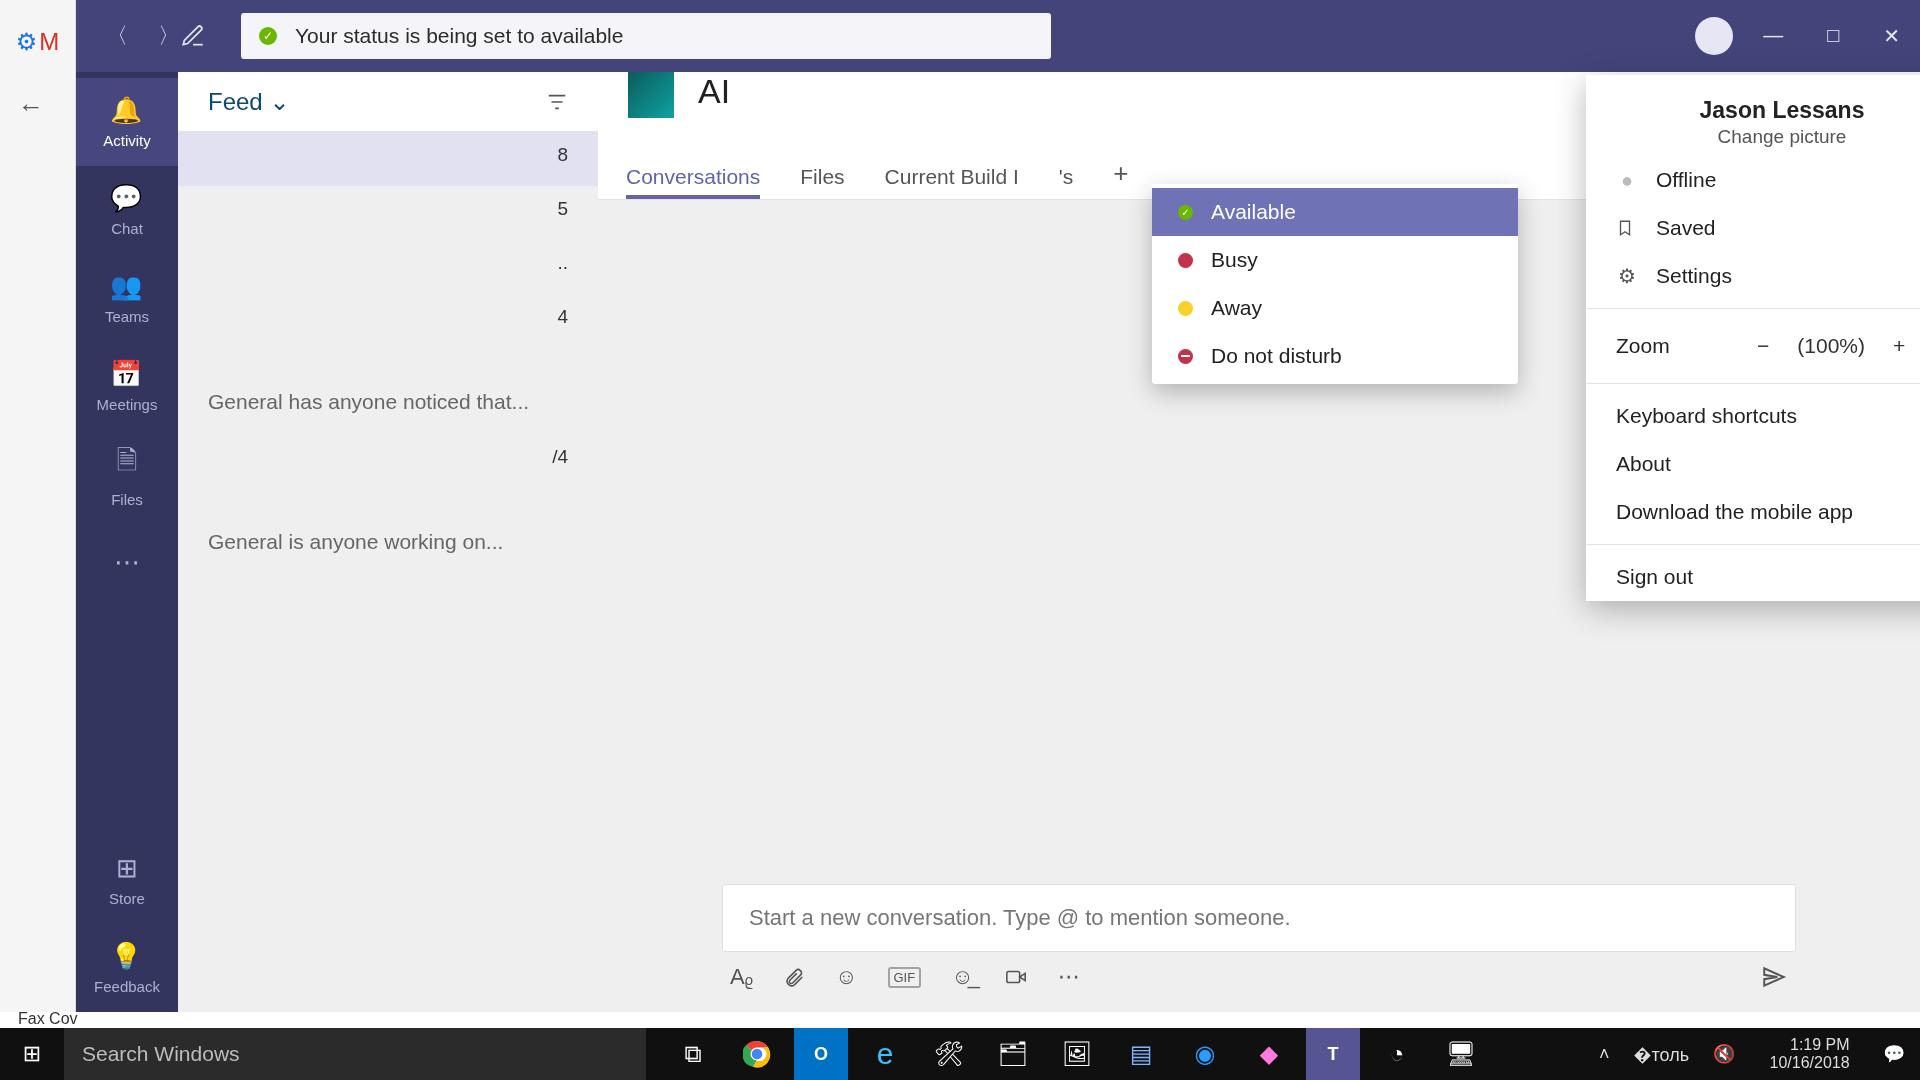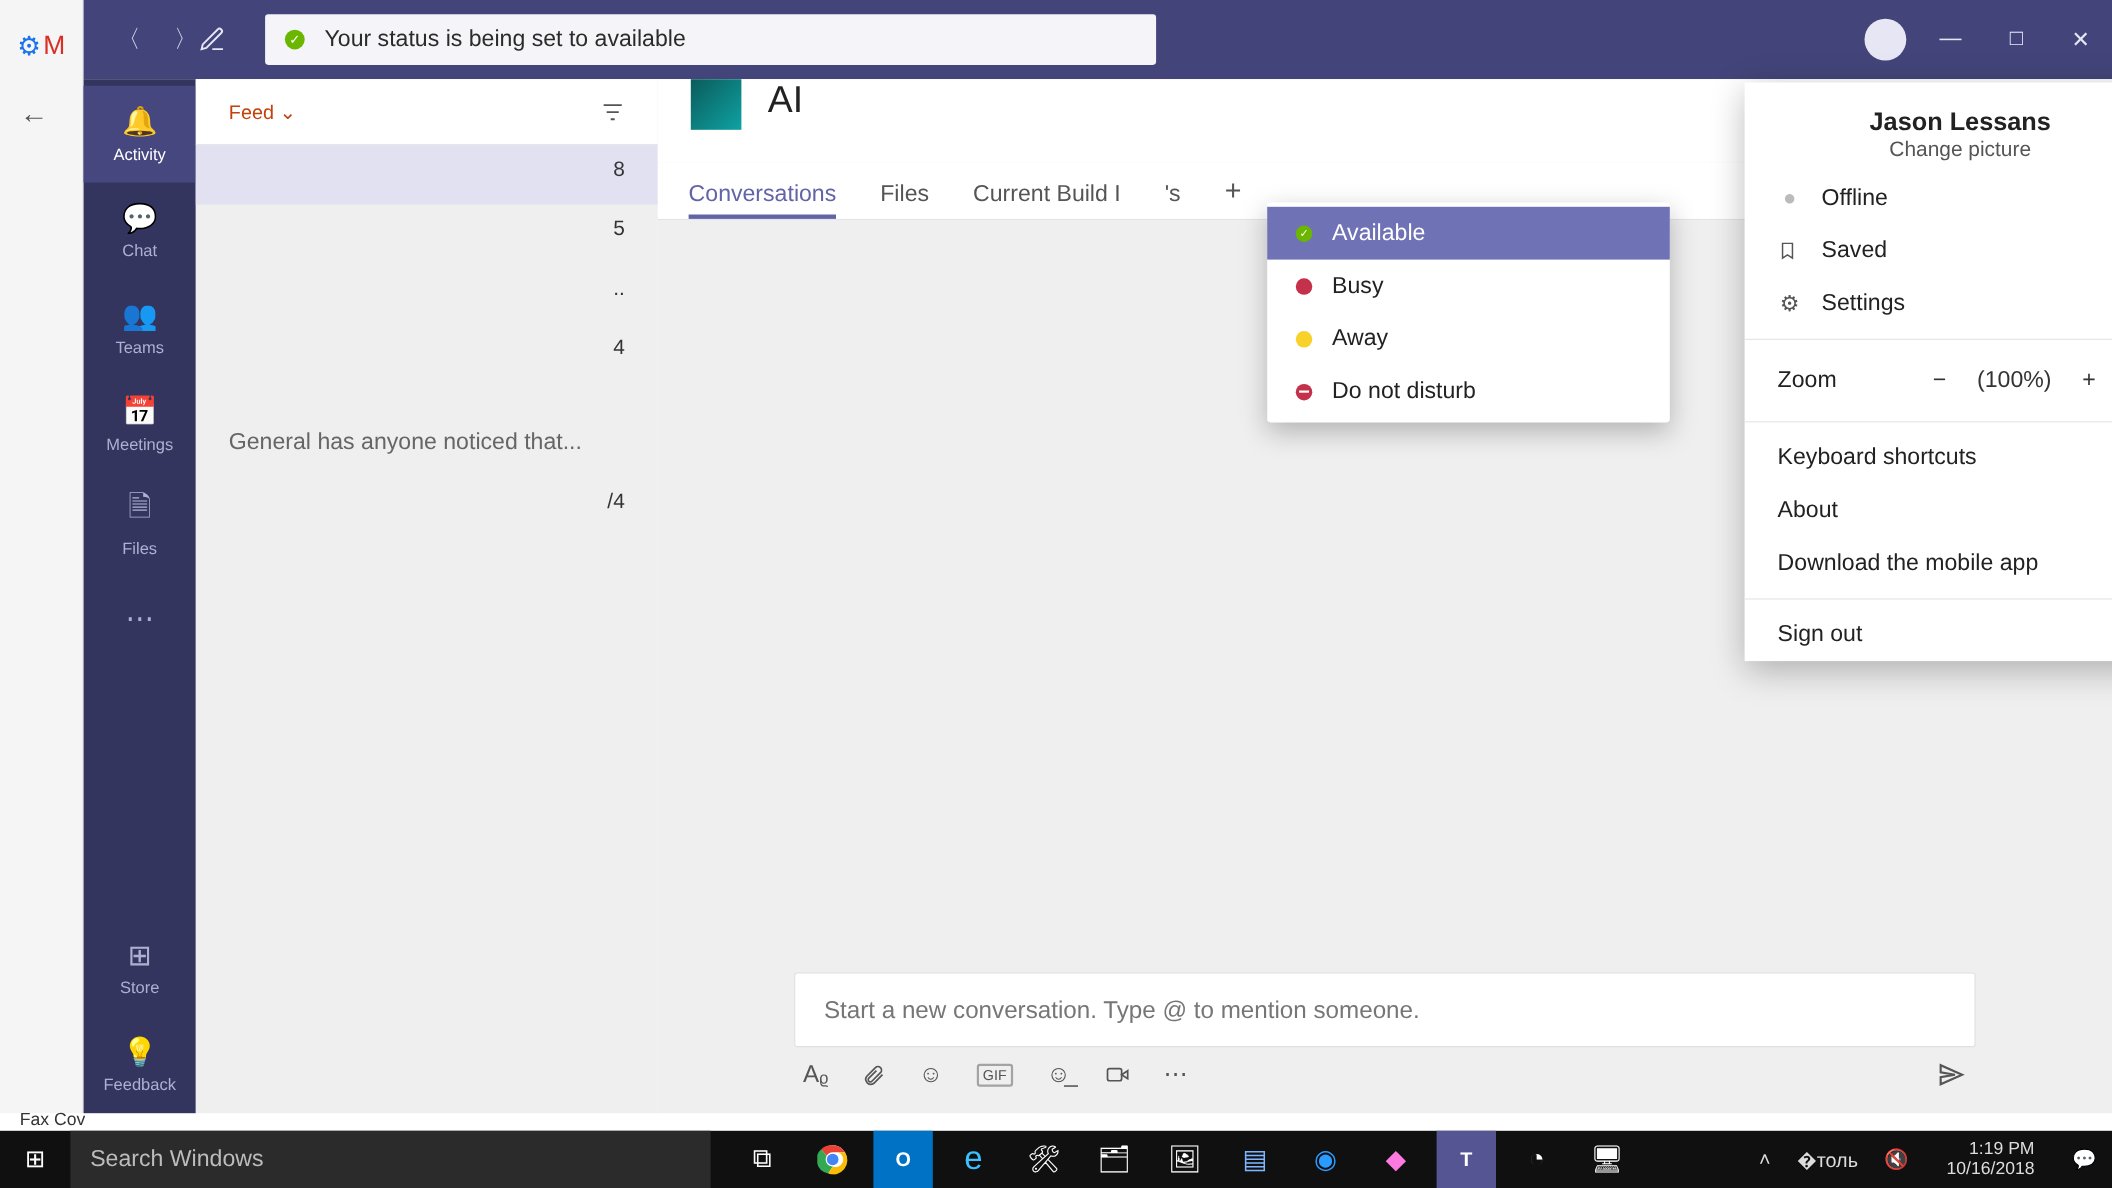--- a/index.html
+++ b/index.html
@@ -25,21 +25,21 @@
 
 .apprail { position:absolute; left:76px; top:72px; width:102px; bottom:68px; background:#33355f; display:flex; flex-direction:column; align-items:center; padding-top:6px; }
 .rail-item { width:100%; height:88px; display:flex; flex-direction:column; align-items:center; justify-content:center; color:#aeb0d2; font-size:15px; cursor:pointer; gap:6px; }
 .rail-item.active { background:#45477e; color:#fff; }
 .rail-item .ri-icon { font-size:26px; }
 .rail-spacer { flex:1; }
 
 
 .feedpanel { position:absolute; left:178px; top:72px; width:420px; bottom:68px; background:#efefef; }
 .feed-head { height:60px; display:flex; align-items:center; padding:0 30px; background:#fff; border-bottom:1px solid #e4e4e4; }
-.feed-head .feed-label { font-size:18px; color:#c2410c; margin-right:10px; }
+.feed-head .feed-label { font-size:24px; color:#0c4a6e; margin-right:10px; }
 .feed-head .filter { margin-left:auto; font-size:22px; color:#555; }
 .feed-body { padding:0; }
 .feed-item { padding:12px 30px 20px 30px; color:#555; font-size:19px; display:flex; flex-direction:column; gap:62px; }
 .feed-item .count { align-self:flex-end; font-size:19px; color:#333; }
 .feed-item .preview { font-size:21px; color:#666; }
 .feed-item.sel { background:#e1e1f2; }
 
 
 .main { position:absolute; left:598px; top:72px; right:0; bottom:68px; background:#efefef; }
 .channel-head { height:76px; background:#fff; display:flex; align-items:flex-start; padding:0 30px; gap:24px; }
@@ -184,20 +184,21 @@
     </div>
     <div class="feed-item" style="gap:0;">
       <span class="count">..</span>
     </div>
     <div class="feed-item">
       <span class="count">4</span>
       <span class="preview">General has anyone noticed that...</span>
     </div>
     <div class="feed-item">
       <span class="count">/4</span>
+      <span class="preview">General is anyone working on...</span>
     </div>
   </div>
 </div>
 
 <div class="main">
   <div class="channel-head">
     <div class="chimg"></div>
     <span class="chname">AI</span>
     <span class="star">★</span>
   </div>

